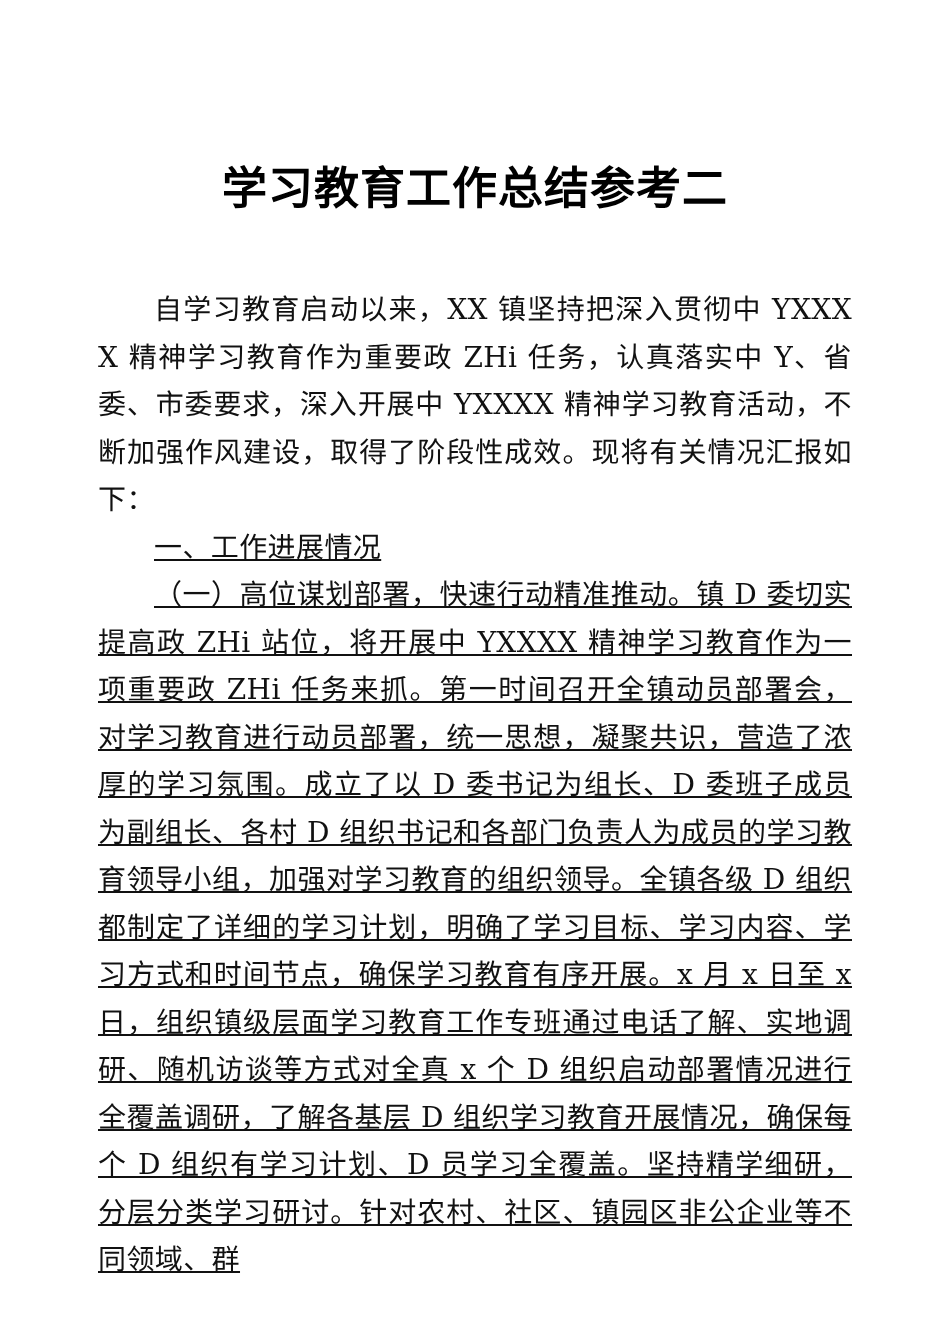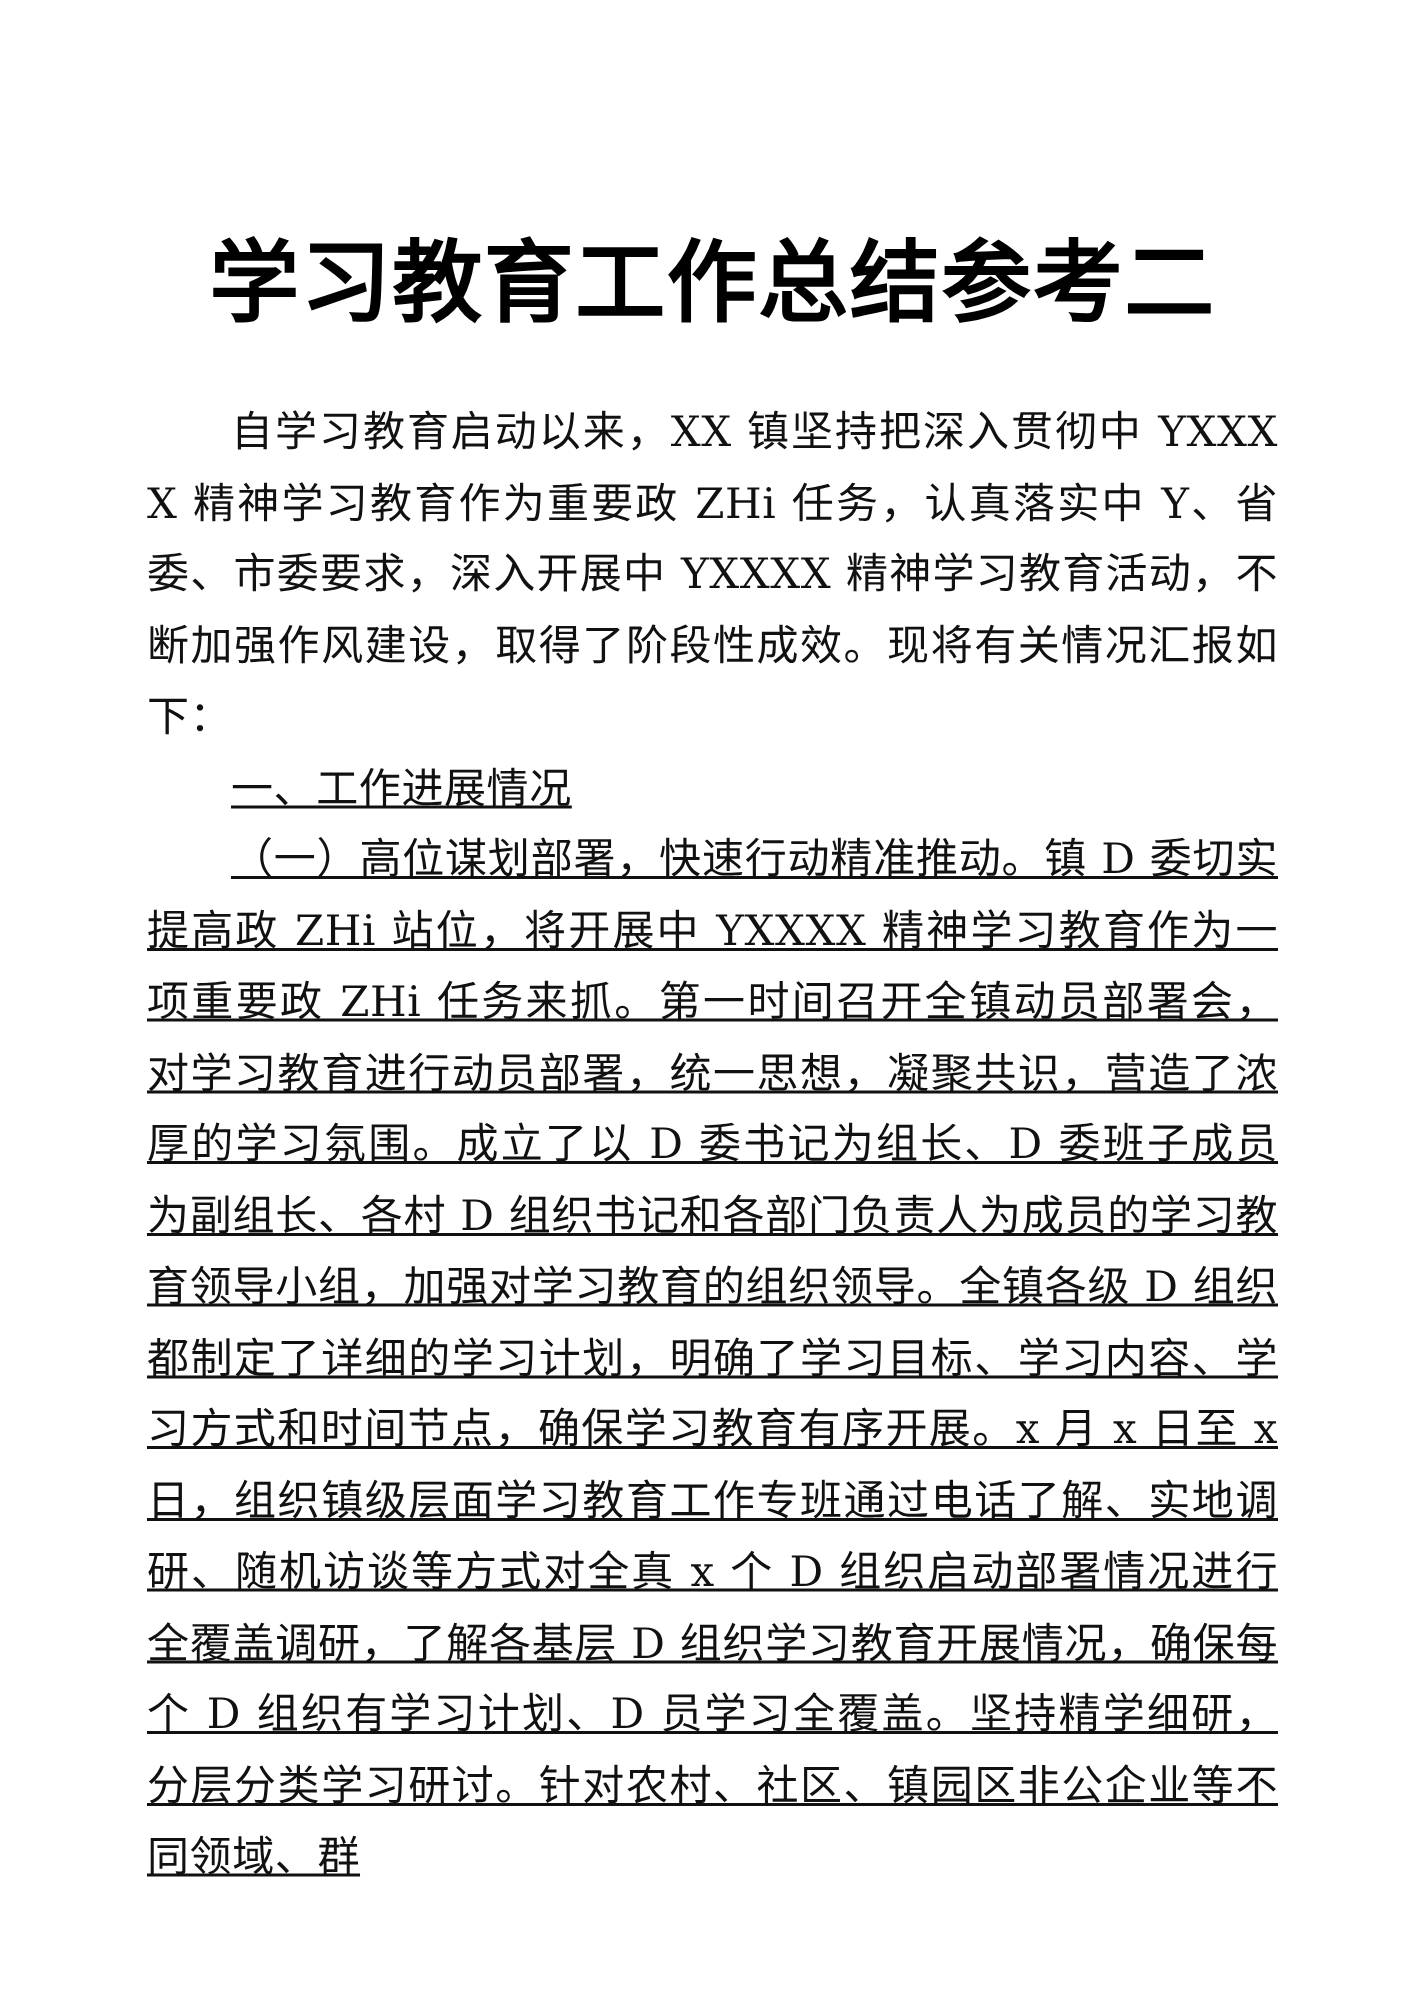--- a/index.html
+++ b/index.html
@@ -20,30 +20,30 @@
   }
 
   .doc-title {
     position: absolute;
     top: 158px;
     left: 98px;
     width: 754px;
     text-align: center;
     font-family: "DejaVu Sans", "Liberation Sans", sans-serif;
     font-weight: 700;
-    font-size: 60px;
+    font-size: 45px;
     line-height: 62px;
     letter-spacing: 1px;
     color: #000000;
     white-space: nowrap;
   }
 
   .body-block {
     position: absolute;
-    top: 264px;
+    top: 286px;
     left: 98px;
     width: 754px;
   }
 
   .para {
     font-family: "DejaVu Serif", "Liberation Serif", serif;
     font-size: 28px;
     line-height: 47.5px;
     color: #111111;
     text-align: justify;

